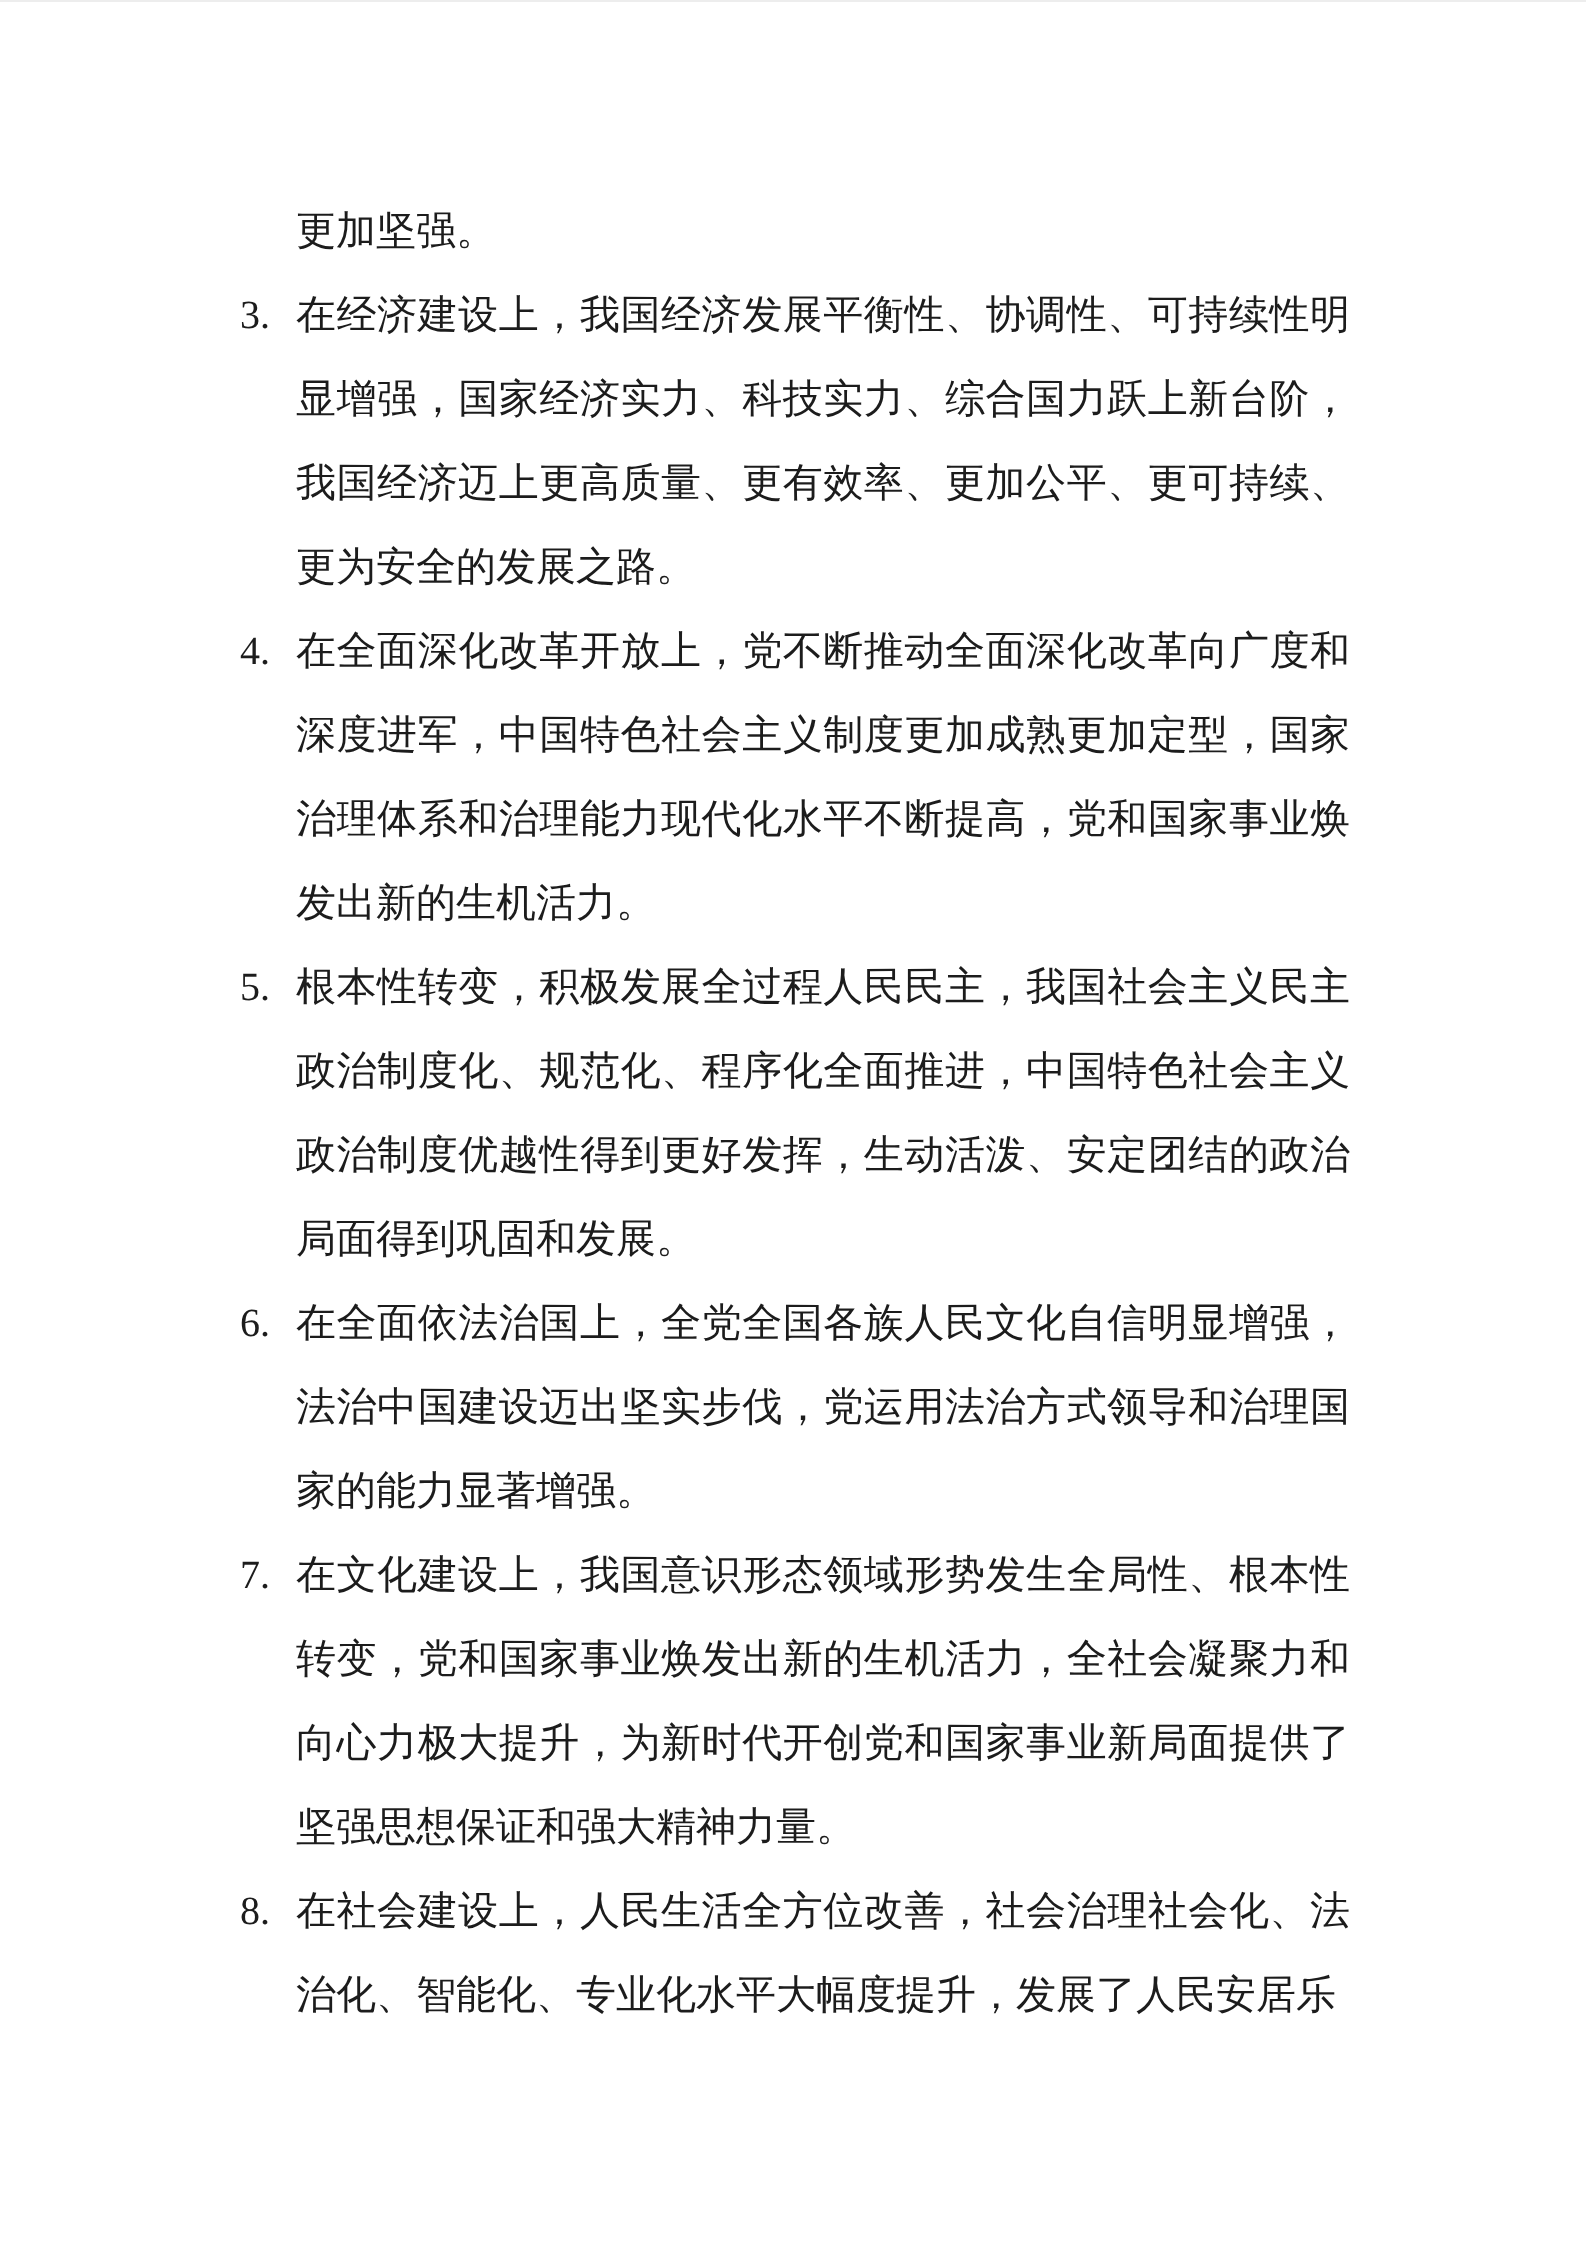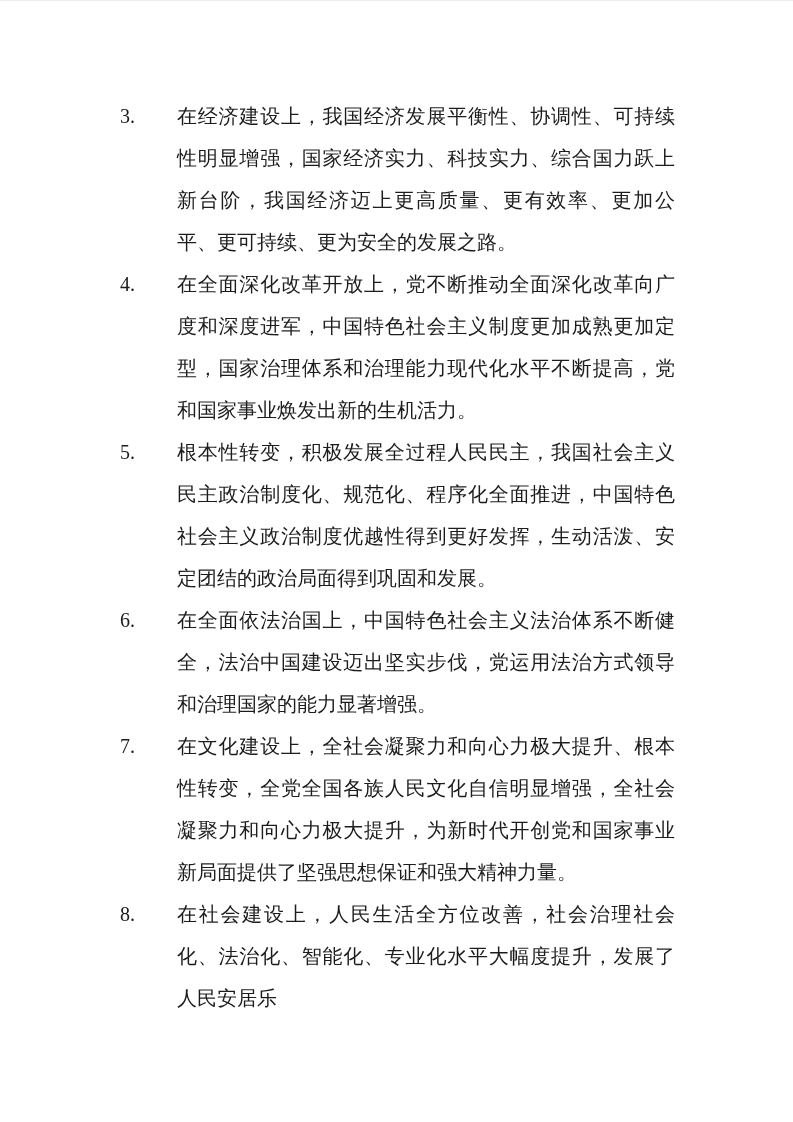--- a/index.html
+++ b/index.html
@@ -42,52 +42,52 @@
   .num {
     flex: 0 0 28px;
     text-align: left;
   }
   .txt {
     flex: 1 1 auto;
     text-align: justify;
     text-justify: inter-character;
     text-align-last: left;
     word-break: normal;
-    margin-left: 29px;
   }
 </style>
 </head>
 <body>
 
 <div class="page">
   <div class="content">
+    <div class="continuation">更加坚强。</div>
     <ol class="num-list" id="num-list">
   <li class="list-item">
     <span class="num">3.</span>
     <span class="txt">在经济建设上，我国经济发展平衡性、协调性、可持续性明显增强，国家经济实力、科技实力、综合国力跃上新台阶，我国经济迈上更高质量、更有效率、更加公平、更可持续、更为安全的发展之路。</span>
   </li>
 
   <li class="list-item">
     <span class="num">4.</span>
     <span class="txt">在全面深化改革开放上，党不断推动全面深化改革向广度和深度进军，中国特色社会主义制度更加成熟更加定型，国家治理体系和治理能力现代化水平不断提高，党和国家事业焕发出新的生机活力。</span>
   </li>
 
   <li class="list-item">
     <span class="num">5.</span>
     <span class="txt">根本性转变，积极发展全过程人民民主，我国社会主义民主政治制度化、规范化、程序化全面推进，中国特色社会主义政治制度优越性得到更好发挥，生动活泼、安定团结的政治局面得到巩固和发展。</span>
   </li>
 
   <li class="list-item">
     <span class="num">6.</span>
-    <span class="txt">在全面依法治国上，中国特色社会主义法治体系不断健全，法治中国建设迈出坚实步伐，党运用法治方式领导和治理国家的能力显著增强。</span>
+    <span class="txt">在全面依法治国上，全党全国各族人民文化自信明显增强，法治中国建设迈出坚实步伐，党运用法治方式领导和治理国家的能力显著增强。</span>
   </li>
 
   <li class="list-item">
     <span class="num">7.</span>
-    <span class="txt">在文化建设上，全社会凝聚力和向心力极大提升、根本性转变，全党全国各族人民文化自信明显增强，全社会凝聚力和向心力极大提升，为新时代开创党和国家事业新局面提供了坚强思想保证和强大精神力量。</span>
+    <span class="txt">在文化建设上，我国意识形态领域形势发生全局性、根本性转变，党和国家事业焕发出新的生机活力，全社会凝聚力和向心力极大提升，为新时代开创党和国家事业新局面提供了坚强思想保证和强大精神力量。</span>
   </li>
 
   <li class="list-item">
     <span class="num">8.</span>
     <span class="txt">在社会建设上，人民生活全方位改善，社会治理社会化、法治化、智能化、专业化水平大幅度提升，发展了人民安居乐</span>
   </li>
 </ol>
   </div>
 </div>
 

